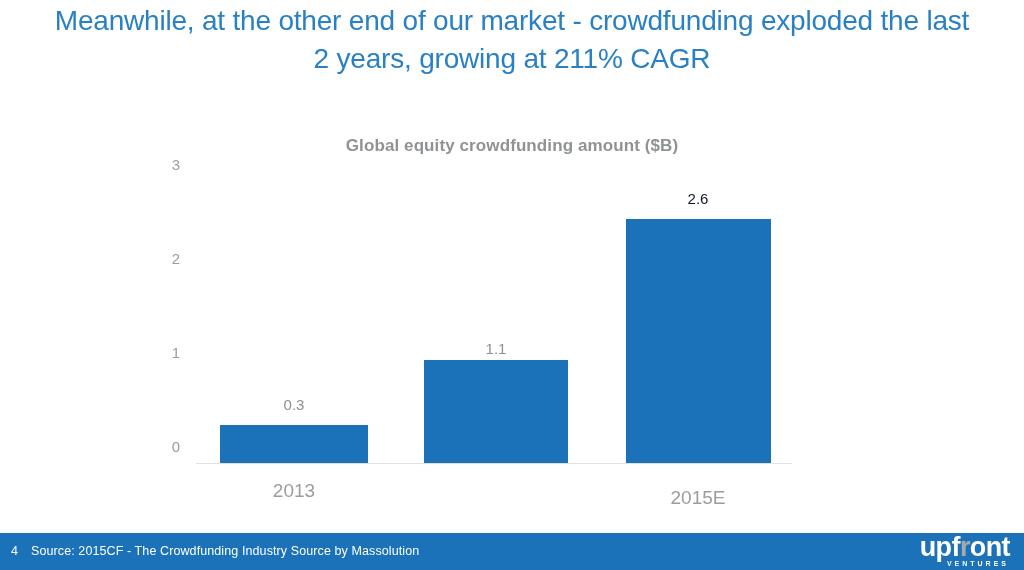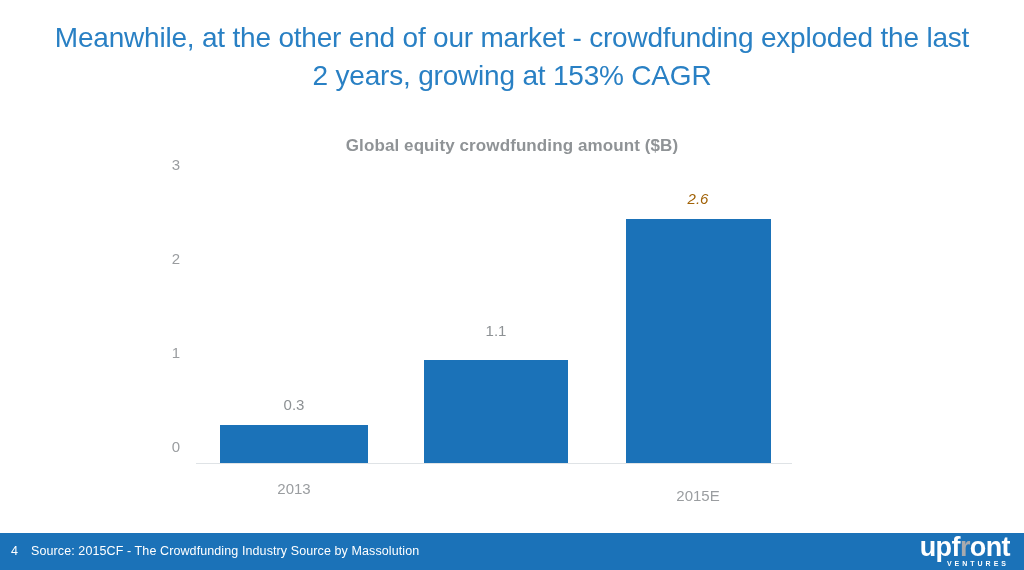--- a/index.html
+++ b/index.html
@@ -13,21 +13,21 @@
     position: relative;
     overflow: hidden;
     font-family: "Liberation Sans", sans-serif;
     -webkit-font-smoothing: antialiased;
   }
 
   
   .slide-title {
     position: absolute;
     left: 0;
-    top: 19px;
+    top: 2px;
     width: 1024px;
     text-align: center;
     color: #2980c4;
     font-size: 28px;
     font-weight: 400;
     line-height: 38px;
     letter-spacing: -0.2px;
   }
   .slide-title .line {
     display: block;
@@ -103,21 +103,21 @@
     line-height: 15px;
   }
   .bar-cat {
     position: absolute;
     left: 0;
     width: 100%;
     top: 100%;
     margin-top: 17px;
     text-align: center;
     color: #9a9da0;
-    font-size: 15px;
+    font-size: 19px;
   }
 
   
   .footer {
     position: absolute;
     left: 0;
     top: 533px;
     width: 1024px;
     height: 37px;
     background: #1b72b8;
@@ -166,21 +166,21 @@
     font-weight: bold;
     letter-spacing: 3.0px;
     line-height: 8px;
   }
 </style>
 </head>
 <body>
 
 <div class="slide-title">
   <span class="line">Meanwhile, at the other end of our market - crowdfunding exploded the last</span>
-  <span class="line">2 years, growing at 153% CAGR</span>
+  <span class="line">2 years, growing at 211% CAGR</span>
 </div>
 
 <div class="chart-area">
 
   <div class="chart-title">Global equity crowdfunding amount ($B)</div>
 
   <div class="plot">
     <div class="baseline"></div>
     <div id="yaxis">
         <div class="ytick" style="bottom: 0px;">0</div>
@@ -189,25 +189,25 @@
         <div class="ytick" style="bottom: 282px;">3</div>
       </div>
     <div id="bars">
         <div class="bar-slot" style="left: 24px; width: 148px;">
           <div class="bar" style="height: 37.6px; background: rgb(27, 114, 184);"></div>
           <div class="bar-value" style="bottom: 50.6px; color: rgb(141, 145, 148);">0.3</div>
           <div class="bar-cat" style="color: rgb(154, 157, 160);">2013</div>
         </div>
         <div class="bar-slot" style="left: 228px; width: 144px;">
           <div class="bar" style="height: 103.4px; background: rgb(27, 114, 184);"></div>
-          <div class="bar-value" style="bottom: 125px; color: rgb(141, 145, 148);">1.1</div>
+          <div class="bar-value" style="bottom: 107px; color: rgb(141, 145, 148);">1.1</div>
         </div>
         <div class="bar-slot" style="left: 429.5px; width: 145px;">
           <div class="bar" style="height: 244.4px; background: rgb(27, 114, 184);"></div>
-          <div class="bar-value" style="bottom: 257.4px; color: #a16207; font-style: italic;">2.6</div>
+          <div class="bar-value" style="bottom: 257.4px; color: #0f172a;">2.6</div>
           <div class="bar-cat" style="color: rgb(154, 157, 160); margin-top: 24px;">2015E</div>
         </div>
       </div>
   </div>
 
 </div>
 
 <div class="footer">
   <div class="footer-page">4</div>
   <div class="footer-source">Source: 2015CF - The Crowdfunding Industry Source by Massolution</div>

